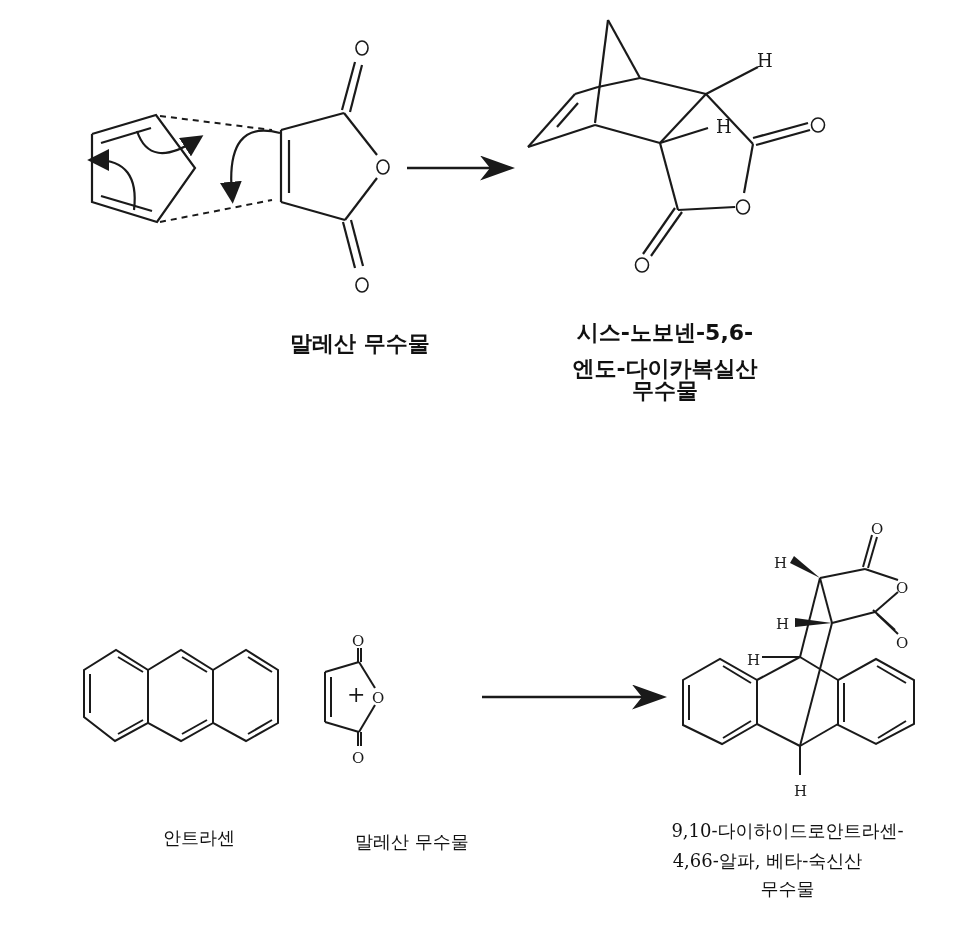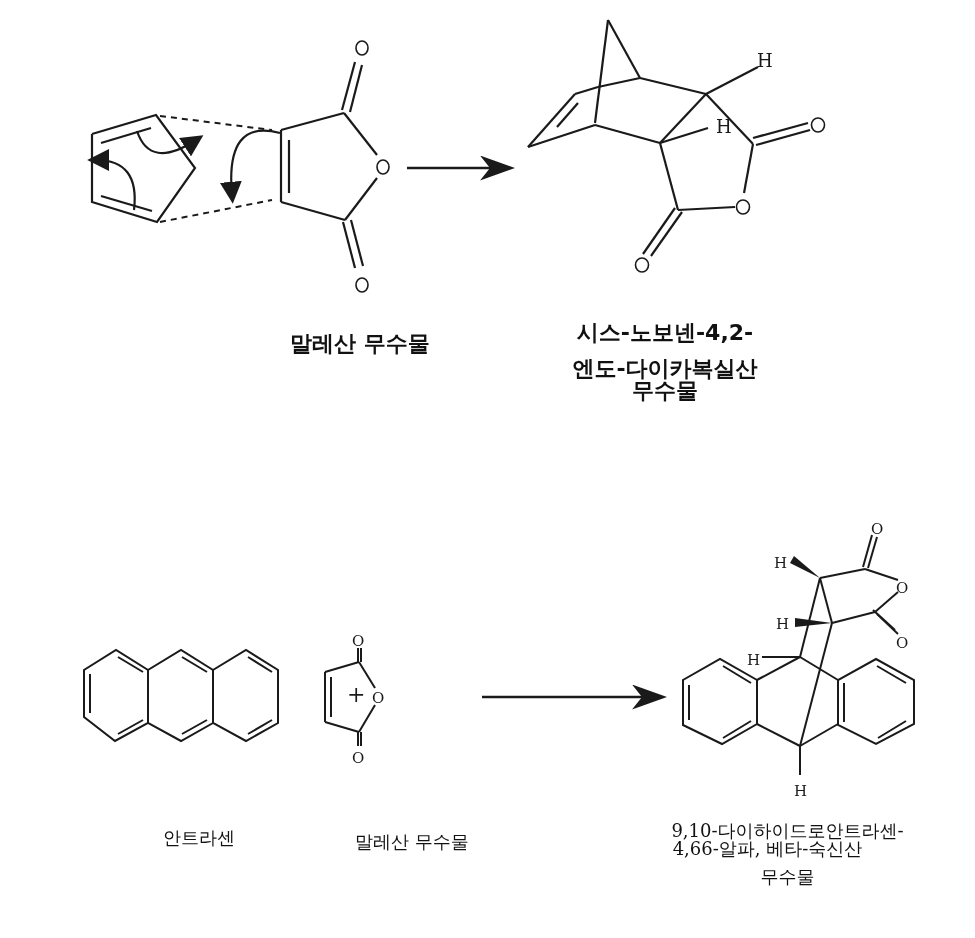--- a/index.html
+++ b/index.html
@@ -156,26 +156,26 @@
   <text x="776" y="629" font-size="15" fill="#1a1a1a">H</text>
   <text x="747" y="665" font-size="15" fill="#1a1a1a">H</text>
   <text x="794" y="796" font-size="15" fill="#1a1a1a">H</text>
   <text x="871" y="534" font-size="15" fill="#1a1a1a">O</text>
   <text x="896" y="593" font-size="15" fill="#1a1a1a">O</text>
   <text x="896" y="648" font-size="15" fill="#1a1a1a">O</text>
 </svg>
 
 <div class="lbl" style="left:290px; top:333px;">말레산 무수물</div>
 <div class="lbl center" style="left:560px; top:322px; width:210px;">
-  <div style="margin-bottom:14px;">시스-노보넨-4,2-</div>
+  <div style="margin-bottom:14px;">시스-노보넨-5,6-</div>
   <div style="margin-bottom:0;">엔도-다이카복실산</div>
   <div>무수물</div>
 </div>
 
 <div class="lbl2" style="left:163px; top:829px;">안트라센</div>
 <div class="lbl2" style="left:355px; top:833px;">말레산 무수물</div>
 <div class="lbl2 center" style="left:615px; top:822px; width:345px;">
-  <div style="">9,10-다이하이드로안트라센-</div>
+  <div style="margin-bottom:12px;">9,10-다이하이드로안트라센-</div>
   <div style="margin-bottom:10px; margin-right:40px;">4,66-알파, 베타-숙신산</div>
   <div>무수물</div>
 </div>
 
 </div>
 
 </body></html>

